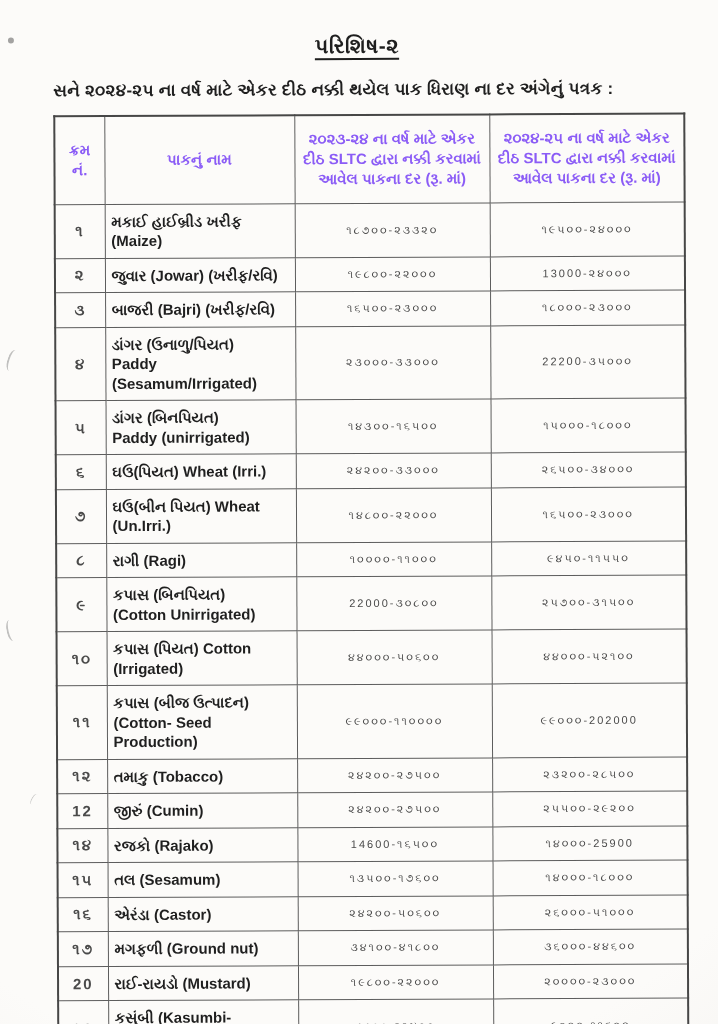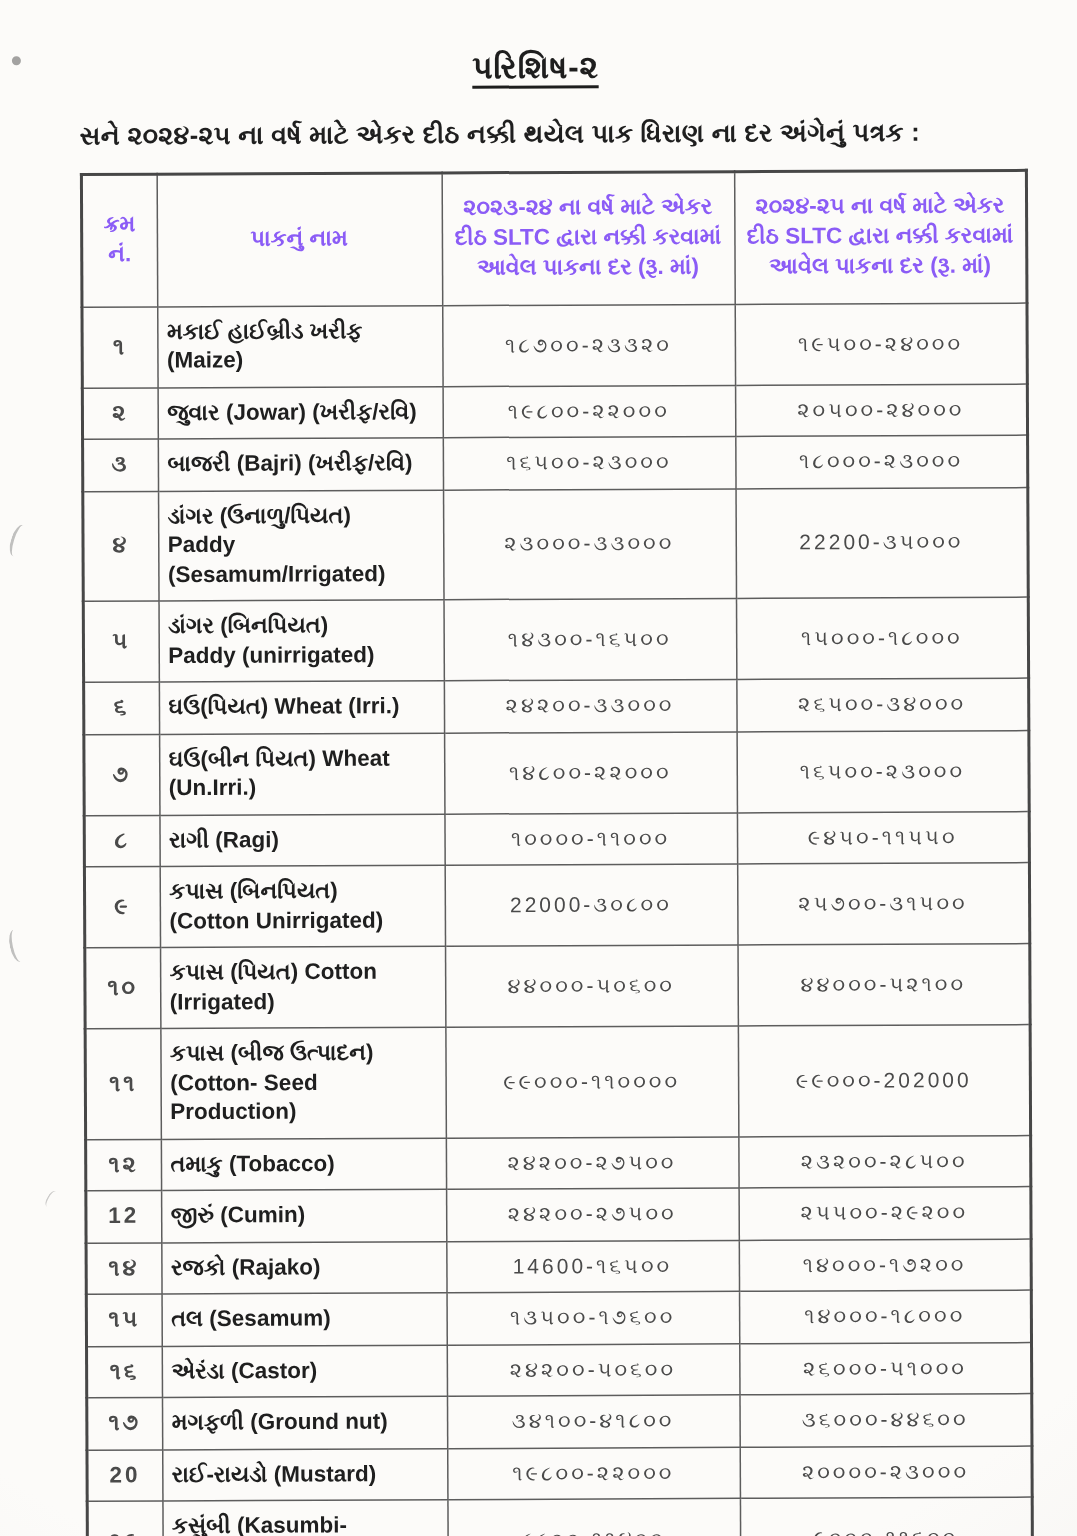--- a/index.html
+++ b/index.html
@@ -90,21 +90,21 @@
     line-height: 1.3;
     white-space: pre-line;
     padding-left: 12px;
     margin-left: 20px;
   }
 
   
   .hw {
     color: #4a4a4a;
     letter-spacing: 2px;
-    font-size: 14px;
+    font-size: 11px;
   }
 
   td.c-rate {
     text-align: center;
     font-weight: normal;
   }
 
   
   .artifact {
     position: absolute;
@@ -150,21 +150,21 @@
     <td class="c-sr hw">૧</td>
     <td class="c-name">મકાઈ  હાઈબ્રીડ ખરીફ (Maize)</td>
     <td class="c-rate hw">૧૮૭૦૦-૨૩૩૨૦</td>
     <td class="c-rate hw">૧૯૫૦૦-૨૪૦૦૦</td>
   </tr>
 
   <tr>
     <td class="c-sr hw">૨</td>
     <td class="c-name">જુવાર (Jowar) (ખરીફ/રવિ)</td>
     <td class="c-rate hw">૧૯૮૦૦-૨૨૦૦૦</td>
-    <td class="c-rate hw">૨૦૫૦૦-૨૪૦૦૦</td>
+    <td class="c-rate hw">13000-૨૪૦૦૦</td>
   </tr>
 
   <tr>
     <td class="c-sr hw">૩</td>
     <td class="c-name">બાજરી (Bajri) (ખરીફ/રવિ)</td>
     <td class="c-rate hw">૧૬૫૦૦-૨૩૦૦૦</td>
     <td class="c-rate hw">૧૮૦૦૦-૨૩૦૦૦</td>
   </tr>
 
   <tr>
@@ -239,21 +239,21 @@
     <td class="c-sr hw">12</td>
     <td class="c-name">જીરું (Cumin)</td>
     <td class="c-rate hw">૨૪૨૦૦-૨૭૫૦૦</td>
     <td class="c-rate hw">૨૫૫૦૦-૨૯૨૦૦</td>
   </tr>
 
   <tr>
     <td class="c-sr hw">૧૪</td>
     <td class="c-name">રજકો (Rajako)</td>
     <td class="c-rate hw">14600-૧૬૫૦૦</td>
-    <td class="c-rate hw">૧૪૦૦૦-૧૭૨૦૦</td>
+    <td class="c-rate hw">૧૪૦૦૦-25900</td>
   </tr>
 
   <tr>
     <td class="c-sr hw">૧૫</td>
     <td class="c-name">તલ (Sesamum)</td>
     <td class="c-rate hw">૧૩૫૦૦-૧૭૬૦૦</td>
     <td class="c-rate hw">૧૪૦૦૦-૧૮૦૦૦</td>
   </tr>
 
   <tr>

